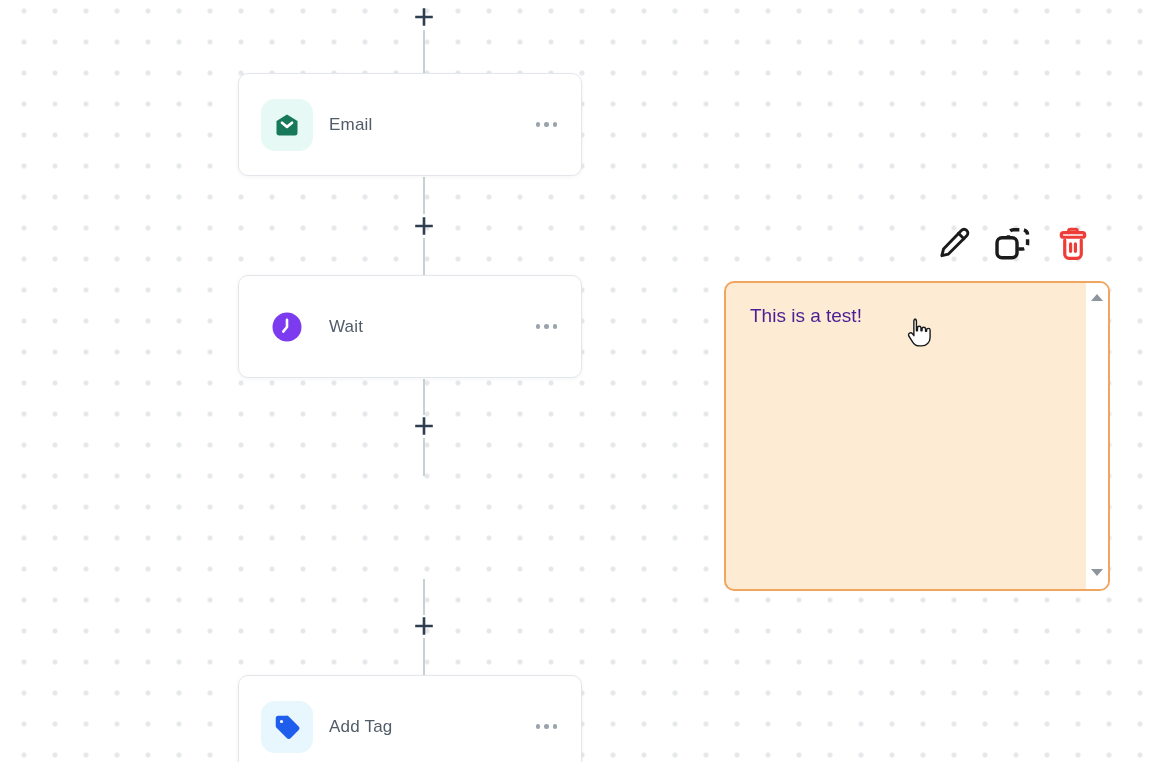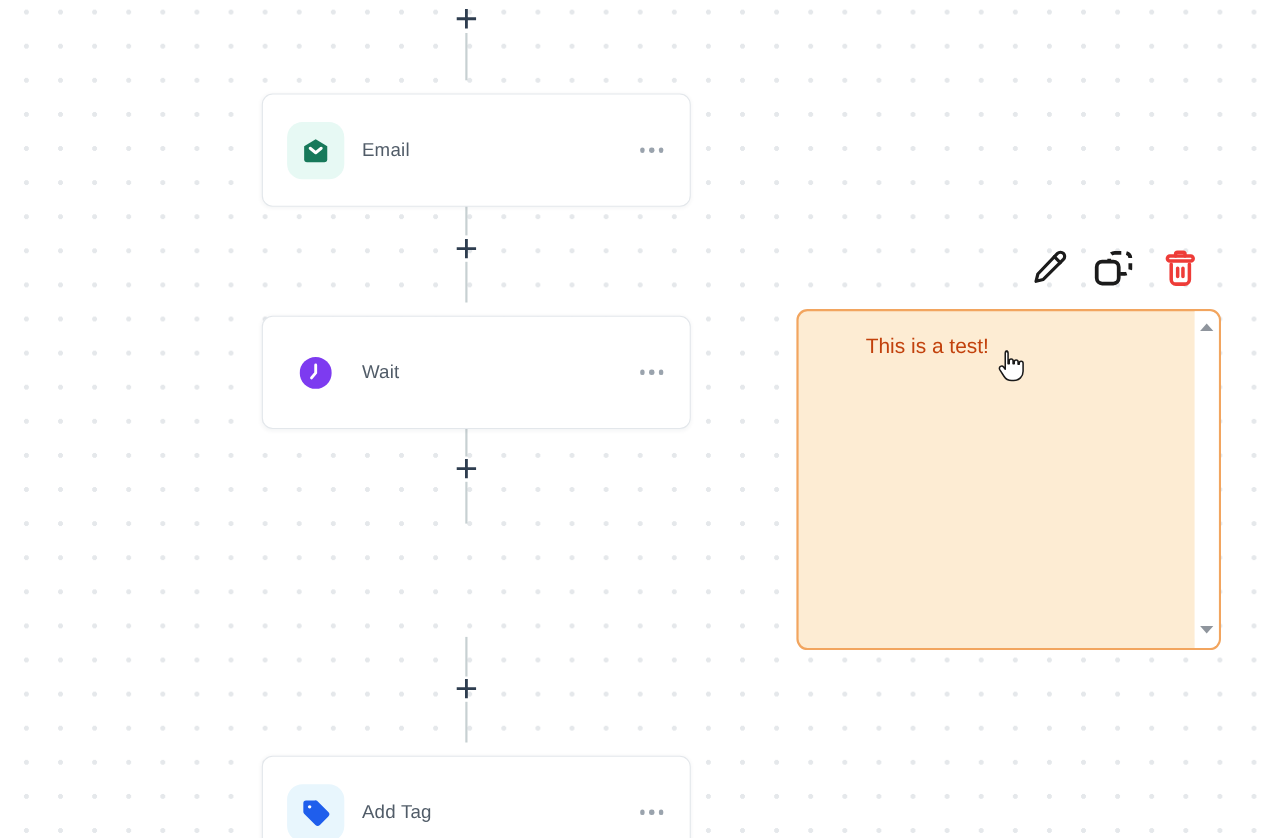--- a/index.html
+++ b/index.html
@@ -11,41 +11,41 @@
     background-size:31px 31px;
     background-position:8.5px -4.5px;
   }
   .canvas{position:absolute;inset:0;}
   
   .connector{position:absolute;left:423px;width:2px;background:#c7d0d2;}
   
   .plus{position:absolute;left:412px;width:24px;height:24px;display:flex;align-items:center;justify-content:center;cursor:pointer;}
   
   .node{
-    position:absolute;left:238px;width:390px;height:103px;box-sizing:border-box;
+    position:absolute;left:238px;width:344px;height:103px;box-sizing:border-box;
     background:#ffffff;border:1px solid #e3e7eb;border-radius:10px;
     box-shadow:0 1px 4px rgba(25,39,57,.05);
-    display:flex;align-items:center;padding:0 22px;margin-top:12px;
+    display:flex;align-items:center;padding:0 22px;
   }
   .tile{width:52px;height:52px;border-radius:14px;display:flex;align-items:center;justify-content:center;flex:0 0 auto;}
   .tile-mint{background:#e7f9f4;}
   .tile-blue{background:#e8f6fd;}
   .tile-none{background:transparent;}
   .node-label{margin-left:16px;font-size:17px;color:#515c68;letter-spacing:.2px;white-space:nowrap;}
   .more{margin-left:auto;display:flex;gap:4px;align-items:center;cursor:pointer;padding:6px 2px;}
   .more i{width:4.5px;height:4.5px;border-radius:50%;background:#9aa3ad;display:block;}
   
   .note-toolbar{position:absolute;left:936px;top:224px;width:156px;height:40px;}
   .tb-btn{position:absolute;cursor:pointer;display:flex;align-items:center;justify-content:center;}
   
   .note{
     position:absolute;left:724px;top:281px;width:386px;height:310px;box-sizing:border-box;
     background:#fdecd3;border:2px solid #f2a55f;border-radius:10px;
   }
-  .note-text{padding:22px 24px 0 24px;font-size:19px;color:#c2410c;margin-left:37px;}
+  .note-text{padding:22px 24px 0 24px;font-size:19px;color:#4c1d95;}
   .note-scrollbar{
     position:absolute;top:0;right:0;bottom:0;width:22px;background:#ffffff;
     border-radius:0 8px 8px 0;
   }
   .sb-arrow{position:absolute;left:50%;transform:translateX(-50%);width:0;height:0;cursor:pointer;}
   .sb-arrow.up{top:11px;border-left:6px solid transparent;border-right:6px solid transparent;border-bottom:7px solid #8f959d;}
   .sb-arrow.down{bottom:13px;border-left:6px solid transparent;border-right:6px solid transparent;border-top:7px solid #8f959d;}
   .cursor{position:absolute;left:905px;top:316px;pointer-events:none;}
 </style>
 </head>

